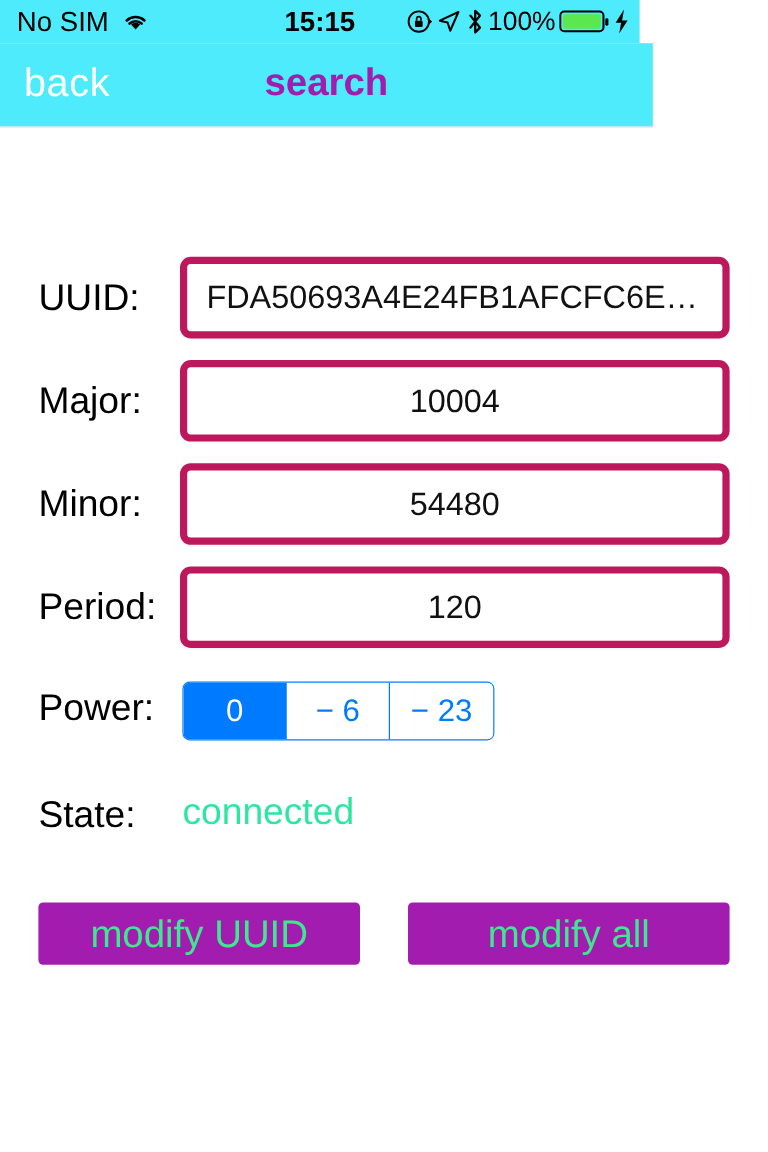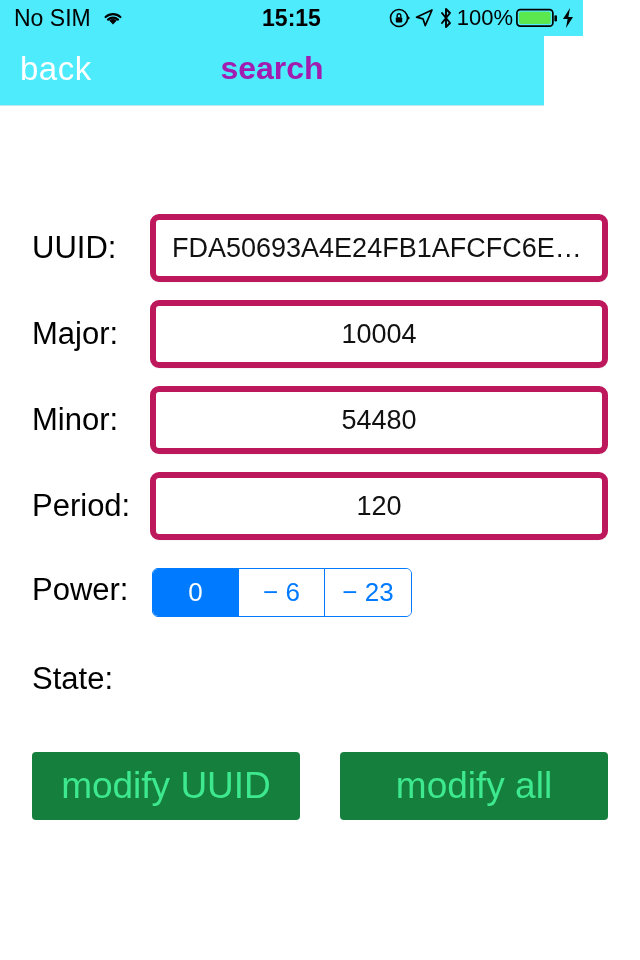--- a/index.html
+++ b/index.html
@@ -14,21 +14,21 @@
     position: relative;
     width: 640px;
     height: 960px;
     background: #ffffff;
   }
 
   
   .status-bar {
     position: absolute;
     top: 0; left: 0;
-    width: 583px;
+    width: 533px;
     height: 36px;
     background: #4DEBFB;
     display: flex;
     align-items: center;
     color: #000;
     font-size: 23px;
     font-weight: 500;
   }
   .sb-left {
     position: absolute;
@@ -179,26 +179,26 @@
   .actions {
     position: absolute;
     top: 752px;
     left: 0;
     width: 640px;
     height: 62px;
   }
   .action-btn {
     position: absolute;
     top: 0;
-    height: 68px;
-    background: #15803d;
+    height: 52px;
+    background: #a21caf;
     border: none;
     border-radius: 4px;
     color: #3DE88E;
-    font-size: 37px;
+    font-size: 32px;
     font-family: "Liberation Sans", sans-serif;
     display: flex;
     align-items: center;
     justify-content: center;
     cursor: pointer;
   }
   .action-btn.left  { left: 32px;  width: 268px; }
   .action-btn.right { left: 340px; width: 268px; }
 </style>
 </head>
@@ -286,20 +286,21 @@
       <span class="row-label">Power:</span>
       <div class="segmented">
         <div class="seg selected">0</div>
         <div class="seg">− 6</div>
         <div class="seg">− 23</div>
       </div>
     </div>
 
     <div class="row row-state">
       <span class="row-label">State:</span>
+      <span class="state-value">connected</span>
     </div>
   </div>
 
   <div class="actions">
     <button class="action-btn left">modify UUID</button>
     <button class="action-btn right">modify all</button>
   </div>
 
 </div>
 

